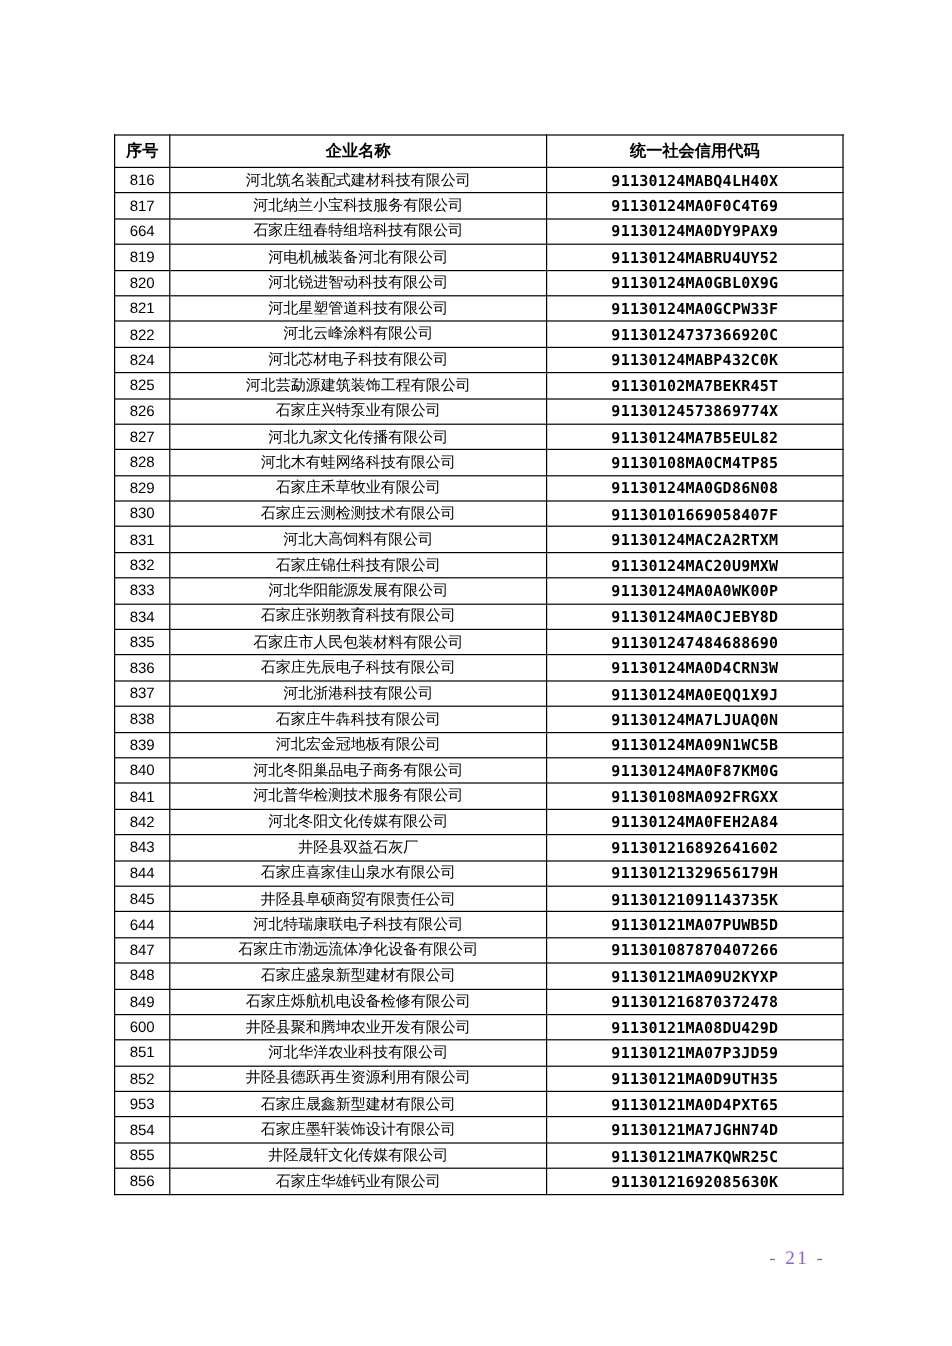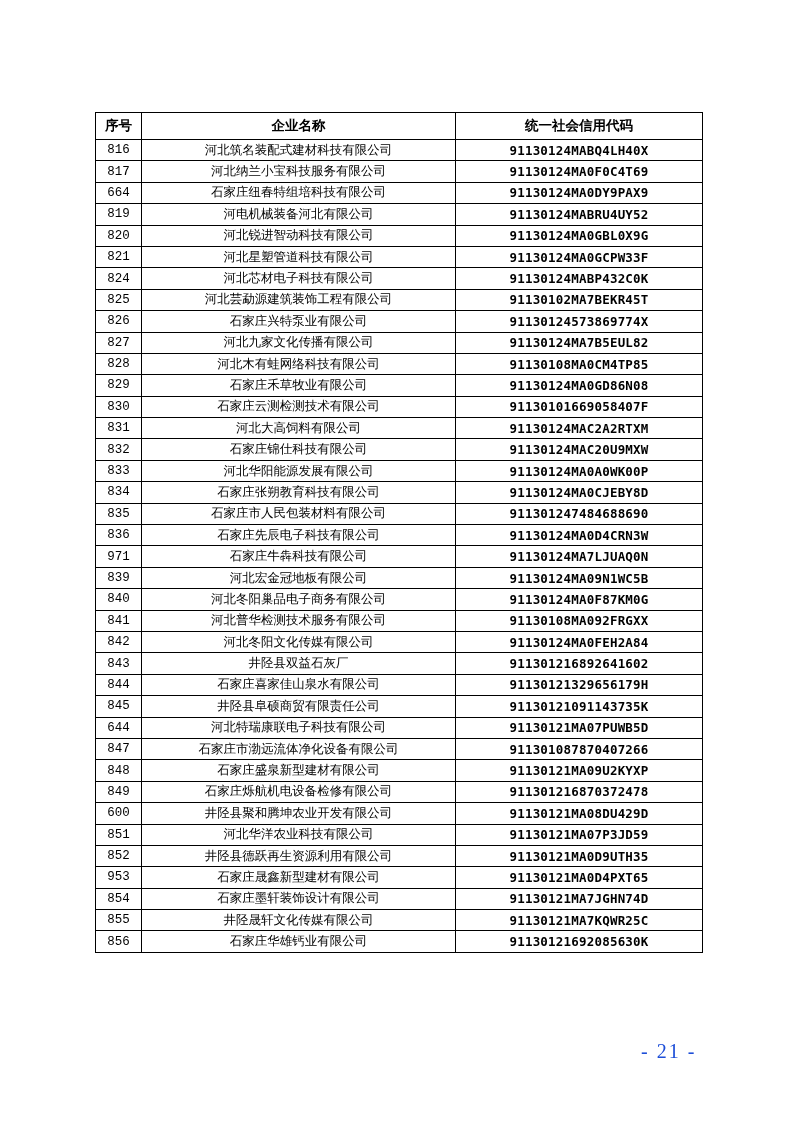--- a/index.html
+++ b/index.html
@@ -40,37 +40,37 @@
     height: 26px;
     font-size: 13.5px;
     font-weight: bold;
     font-family: "Liberation Sans", sans-serif;
   }
   table.company-table td {
     height: 20.4px;
     font-size: 12.5px;
   }
   td.cell-no {
-    font-family: Liberation Mono, monospace;
+    font-family: Liberation Sans, sans-serif;
     font-size: 12px;
   }
   td.cell-code {
     font-family: "DejaVu Sans Mono", monospace;
     font-size: 12px;
     letter-spacing: 0.2px;
     font-weight: bold;
   }
   .page-number {
     position: absolute;
     left: 641px;
     top: 1040px;
     font-family: "Liberation Serif", serif;
-    font-size: 20px;
+    font-size: 16px;
     letter-spacing: 2px;
-    color: #1d4ed8;
+    color: #8b5cf6;
   }
 </style>
 </head>
 <body>
 
 <div class="page">
 
   <table class="company-table">
     <colgroup>
       <col class="col-no">
@@ -109,20 +109,25 @@
           <td class="cell-no">820</td>
           <td class="cell-name">河北锐进智动科技有限公司</td>
           <td class="cell-code">91130124MA0GBL0X9G</td>
         </tr>
         <tr>
           <td class="cell-no">821</td>
           <td class="cell-name">河北星塑管道科技有限公司</td>
           <td class="cell-code">91130124MA0GCPW33F</td>
         </tr>
         <tr>
+          <td class="cell-no">822</td>
+          <td class="cell-name">河北云峰涂料有限公司</td>
+          <td class="cell-code">91130124737366920C</td>
+        </tr>
+        <tr>
           <td class="cell-no">824</td>
           <td class="cell-name">河北芯材电子科技有限公司</td>
           <td class="cell-code">91130124MABP432C0K</td>
         </tr>
         <tr>
           <td class="cell-no">825</td>
           <td class="cell-name">河北芸勐源建筑装饰工程有限公司</td>
           <td class="cell-code">91130102MA7BEKR45T</td>
         </tr>
         <tr>
@@ -174,21 +179,26 @@
           <td class="cell-no">835</td>
           <td class="cell-name">石家庄市人民包装材料有限公司</td>
           <td class="cell-code">911301247484688690</td>
         </tr>
         <tr>
           <td class="cell-no">836</td>
           <td class="cell-name">石家庄先辰电子科技有限公司</td>
           <td class="cell-code">91130124MA0D4CRN3W</td>
         </tr>
         <tr>
-          <td class="cell-no">971</td>
+          <td class="cell-no">837</td>
+          <td class="cell-name">河北浙港科技有限公司</td>
+          <td class="cell-code">91130124MA0EQQ1X9J</td>
+        </tr>
+        <tr>
+          <td class="cell-no">838</td>
           <td class="cell-name">石家庄牛犇科技有限公司</td>
           <td class="cell-code">91130124MA7LJUAQ0N</td>
         </tr>
         <tr>
           <td class="cell-no">839</td>
           <td class="cell-name">河北宏金冠地板有限公司</td>
           <td class="cell-code">91130124MA09N1WC5B</td>
         </tr>
         <tr>
           <td class="cell-no">840</td>

